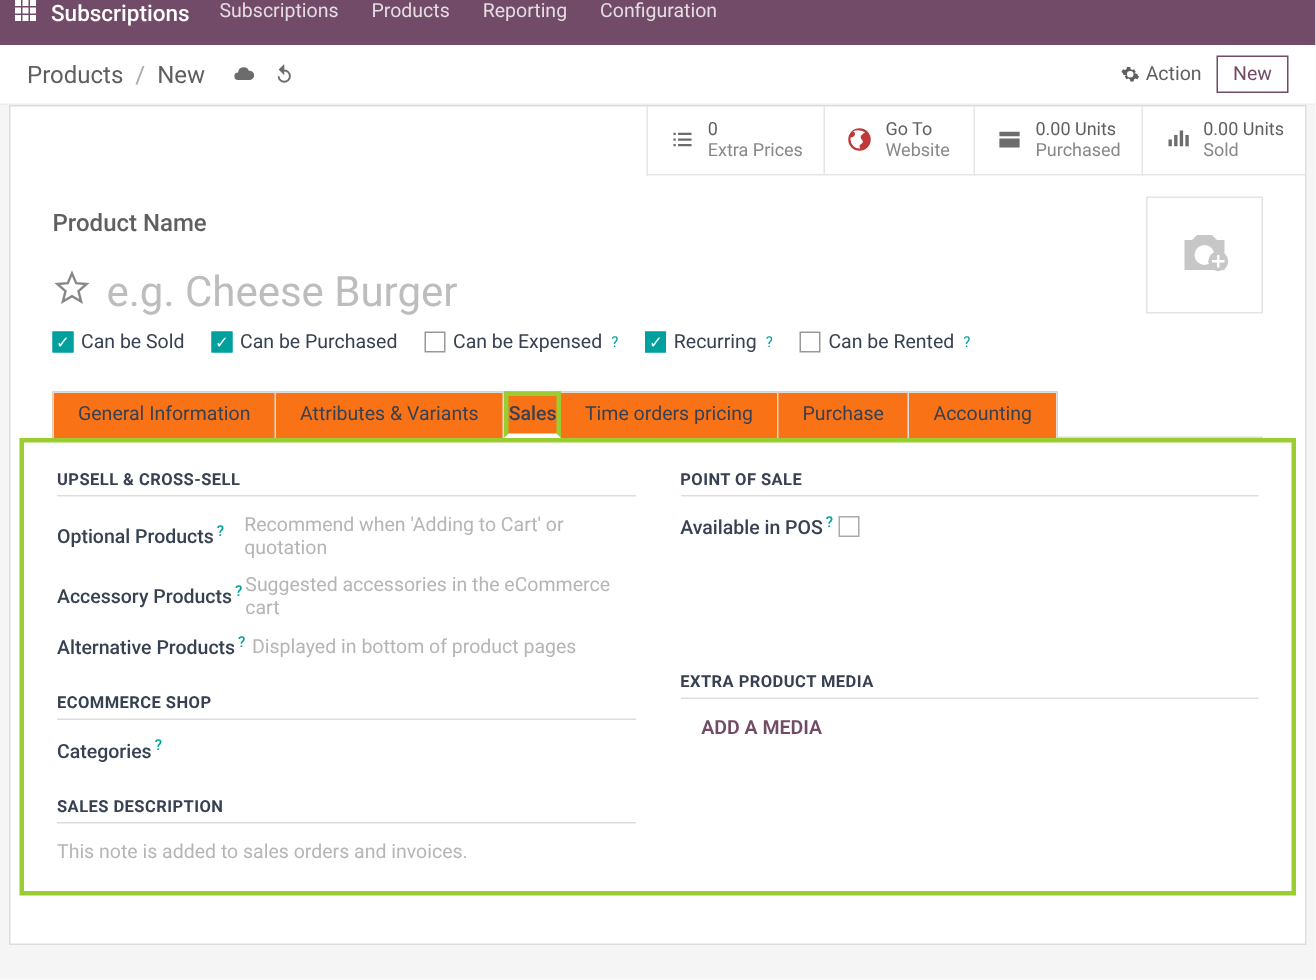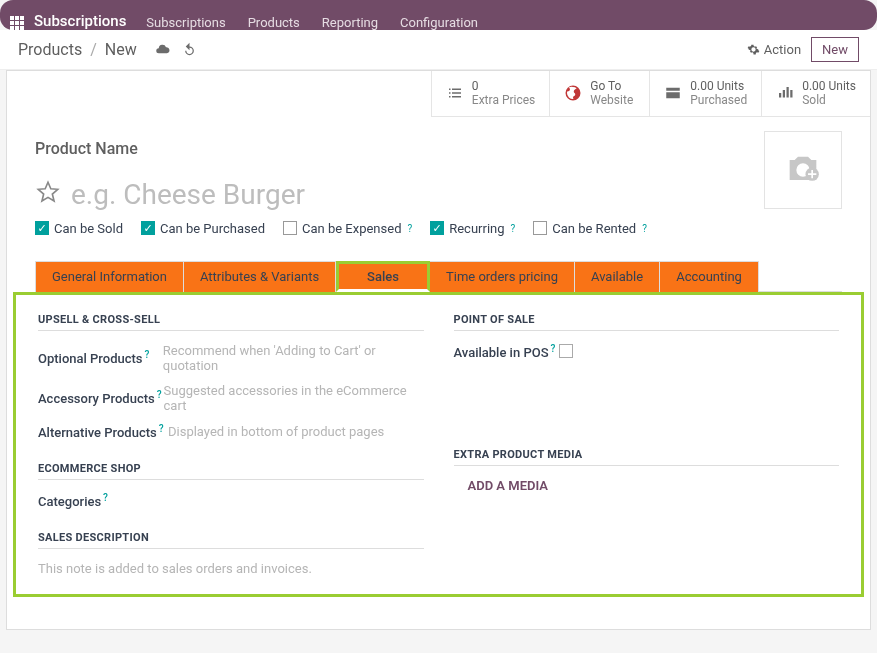--- a/index.html
+++ b/index.html
@@ -1,18 +1,18 @@
 <!DOCTYPE html>
 <html><head>
 <meta charset="utf-8">
 <style>
   * { box-sizing: border-box; margin: 0; padding: 0; font-family: -apple-system, BlinkMacSystemFont, "Segoe UI", Roboto, sans-serif; }
   body { background: #f5f5f5; width: 877px; height: 653px; overflow: hidden; }
   
-  .topbar { background: #714b67; height: 30px; display: flex; align-items: flex-end; padding: 0 10px; color: #fff; font-size: 13px; border-radius: 13px; }
+  .topbar { background: #714b67; height: 30px; display: flex; align-items: flex-start; padding: 0 10px; color: #fff; font-size: 13px; }
   .topbar .apps-icon { display: grid; grid-template-columns: repeat(3,4px); grid-gap: 1px; margin-right: 10px; cursor: pointer; }
   .topbar .apps-icon span { width:4px; height:4px; background:#fff; }
   .topbar .app-title { font-weight: 500; font-size: 15px; margin-right: 20px; }
   .topbar .menus { display: flex; gap: 22px; }
   .topbar .menus a { color: #e6dce3; text-decoration: none; cursor: pointer; font-size: 13px; }
   
   .controlbar { background: #fff; height: 40px; display: flex; align-items: center; padding: 0 18px; justify-content: space-between; border-bottom: 1px solid #eee; }
   .breadcrumb { font-size: 16px; color: #5f5f5f; display:flex; align-items:center; gap:8px;}
   .breadcrumb .crumb-link { color:#5f5f5f; }
   .breadcrumb .slash { color:#aaa; }
@@ -47,21 +47,21 @@
   
   .checks { display:flex; gap:18px; flex-wrap:wrap; font-size:13px; color:#374151; margin-bottom:14px;}
   .chk { display:flex; align-items:center; gap:5px; cursor:pointer;}
   .chk .box { width:14px; height:14px; border:1px solid #999; display:flex; align-items:center; justify-content:center; font-size:11px; color:#fff; }
   .chk.on .box { background:#00a09d; border-color:#00a09d; }
   .chk .q { color:#00a09d; font-size:10px; margin-left:1px; vertical-align:super;}
   
   .tabs { display:flex; border-bottom:1px solid #ddd; margin: 0 28px 0 28px; }
   .tab { border:1px solid #ddd; border-bottom:none; background:#f97316; padding:7px 16px; font-size:13px; color:#374151; cursor:pointer; margin-right:0; position:relative; top:1px;}
   .tab + .tab { border-left:none; }
-  .tab.active { border:3px solid #9acd32; border-bottom:3px solid #fff; padding:5px 28px; font-weight:500; z-index:2;}
+  .tab.active { border:3px solid #9acd32; border-bottom:3px solid #fff; padding:5px 0; font-weight:500; z-index:2;}
   
   .highlight-zone { border:3px solid #9acd32; margin:0 6px 6px 6px; padding:18px 22px 18px 22px; border-top:3px solid #9acd32; }
   .two-col { display:flex; gap:30px; }
   .col { flex:1; }
   
   .sec-title { font-size:11px; font-weight:700; color:#374151; letter-spacing:0.3px; border-bottom:1px solid #ddd; padding-bottom:4px; margin-bottom:12px;}
   
   .field-row { display:flex; align-items:center; margin-bottom:10px; font-size:13px; }
   .field-label { width:130px; color:#374151; font-weight:500; font-size:13px;}
   .field-label .q { color:#00a09d; font-size:10px; margin-left:2px; vertical-align:super;}
@@ -205,21 +205,21 @@
             <span class="q">?</span>
           </label>
     </div>
   </div>
 
   <div class="tabs">
     <div class="tab">General Information</div>
     <div class="tab">Attributes &amp; Variants</div>
     <div class="tab active">Sales</div>
     <div class="tab">Time orders pricing</div>
-    <div class="tab">Available</div>
+    <div class="tab">Purchase</div>
     <div class="tab">Accounting</div>
   </div>
 
   <div class="highlight-zone">
     <div class="two-col">
       <div class="col">
         <div class="sec-title">UPSELL &amp; CROSS-SELL</div>
         <div class="field-row">
           <div class="field-label"><span>Optional Products</span><span class="q">?</span></div>
           <div class="field-val">Recommend when 'Adding to Cart' or quotation</div>

